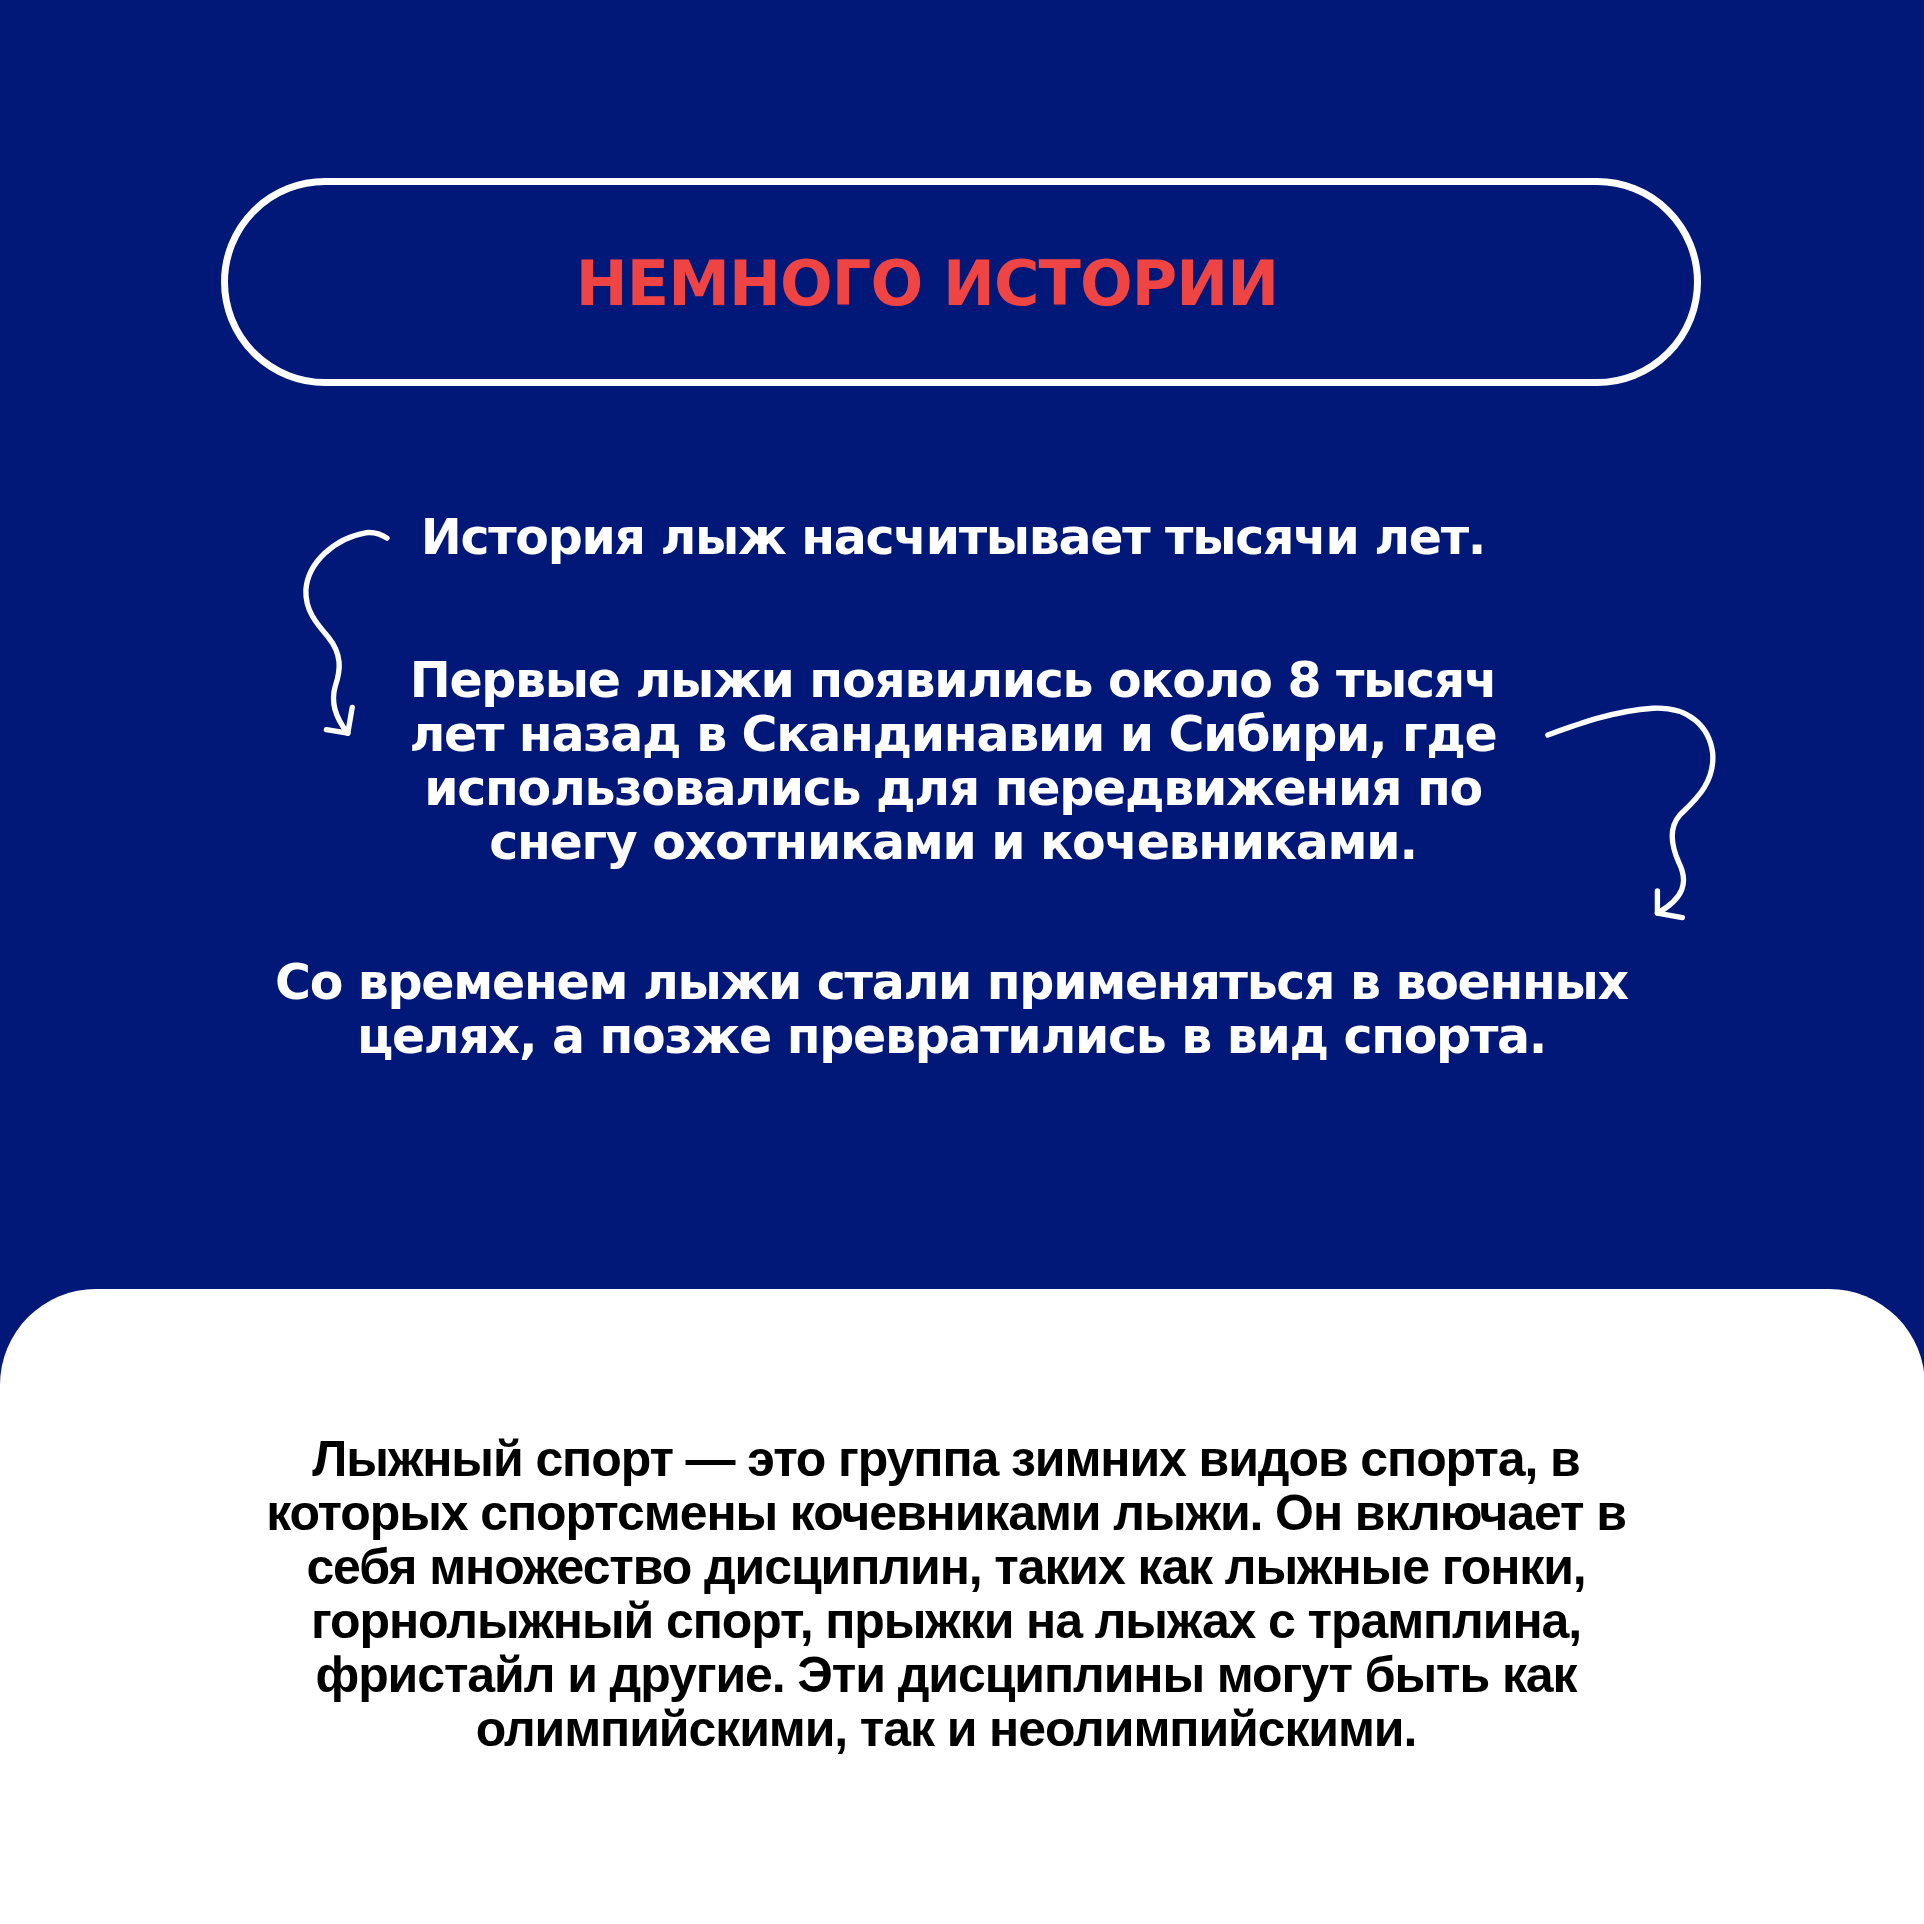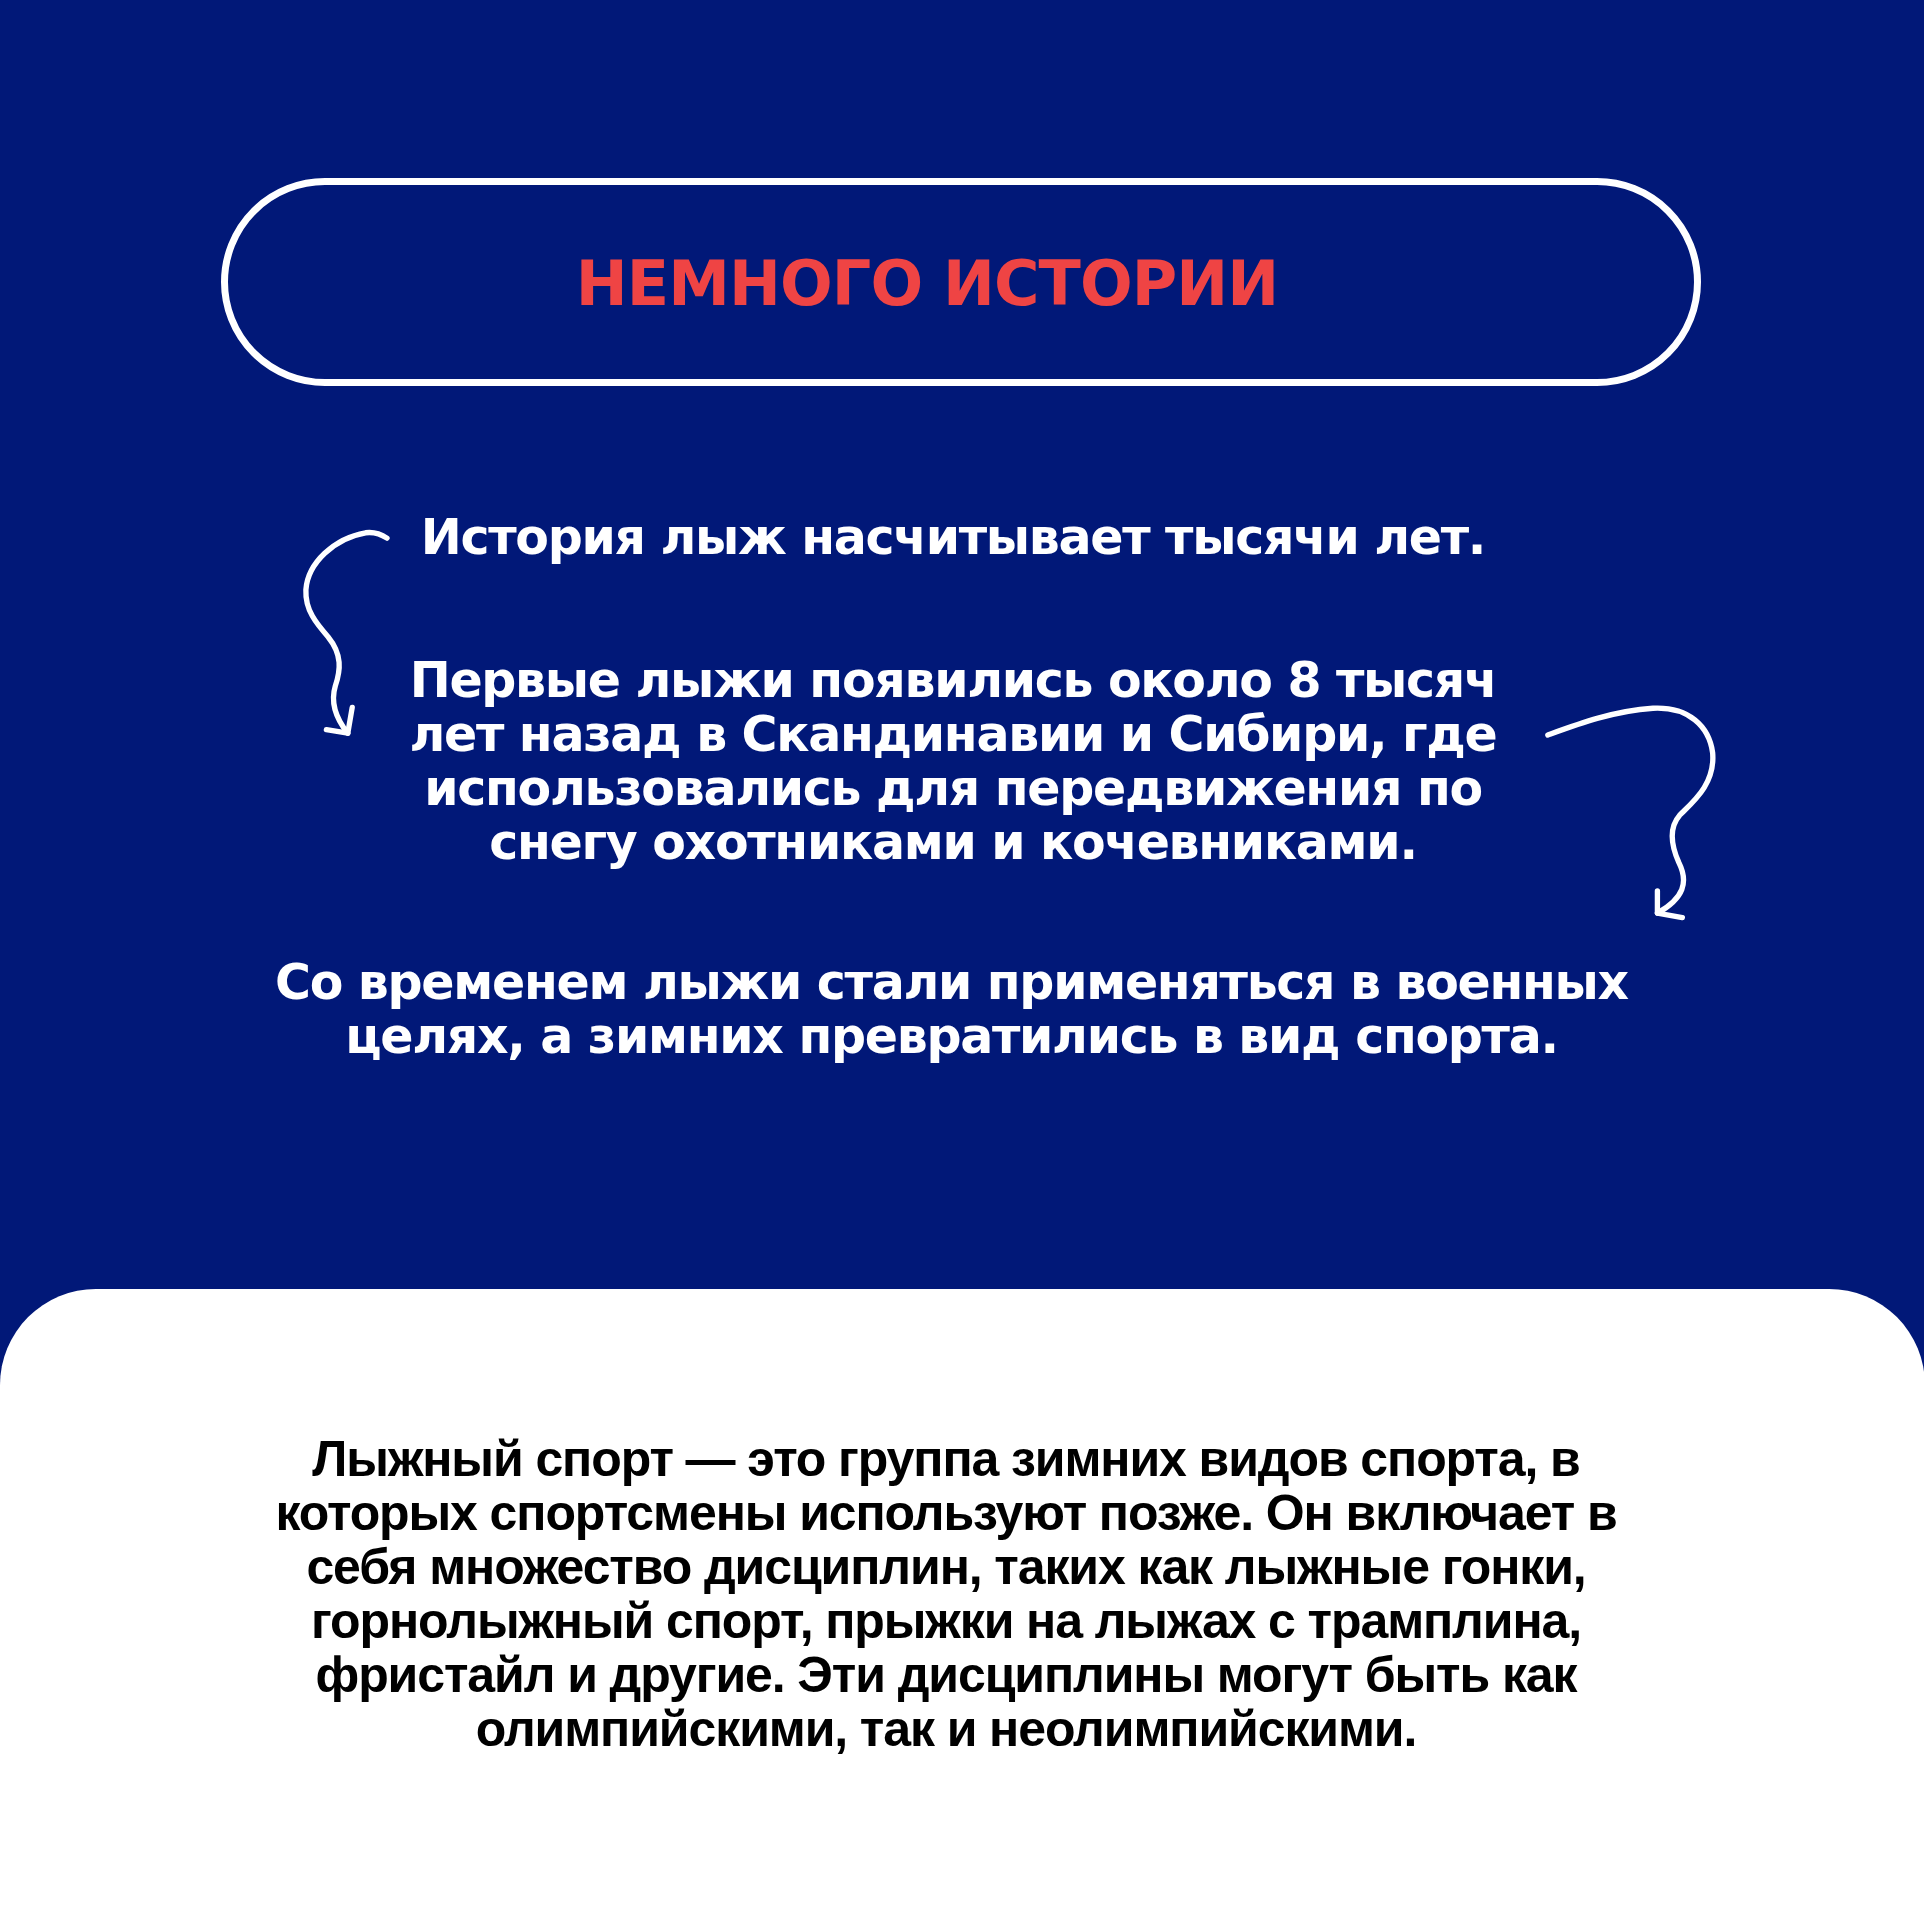--- a/index.html
+++ b/index.html
@@ -65,26 +65,26 @@
 
 <div class="blue-text" id="p2">
   <span class="line">Первые лыжи появились около 8 тысяч</span>
   <span class="line">лет назад в Скандинавии и Сибири, где</span>
   <span class="line">использовались для передвижения по</span>
   <span class="line">снегу охотниками и кочевниками.</span>
 </div>
 
 <div class="blue-text" id="p3">
   <span class="line">Со временем лыжи стали применяться в военных</span>
-  <span class="line">целях, а зимних превратились в вид спорта.</span>
+  <span class="line">целях, а позже превратились в вид спорта.</span>
 </div>
 
 <div class="white-panel"></div>
 
 <div class="black-text">
   <span class="line">Лыжный спорт — это группа зимних видов спорта, в</span>
-  <span class="line">которых спортсмены используют позже. Он включает в</span>
+  <span class="line">которых спортсмены кочевниками лыжи. Он включает в</span>
   <span class="line">себя множество дисциплин, таких как лыжные гонки,</span>
   <span class="line">горнолыжный спорт, прыжки на лыжах с трамплина,</span>
   <span class="line">фристайл и другие. Эти дисциплины могут быть как</span>
   <span class="line">олимпийскими, так и неолимпийскими.</span>
 </div>
 
 
 </body></html>

